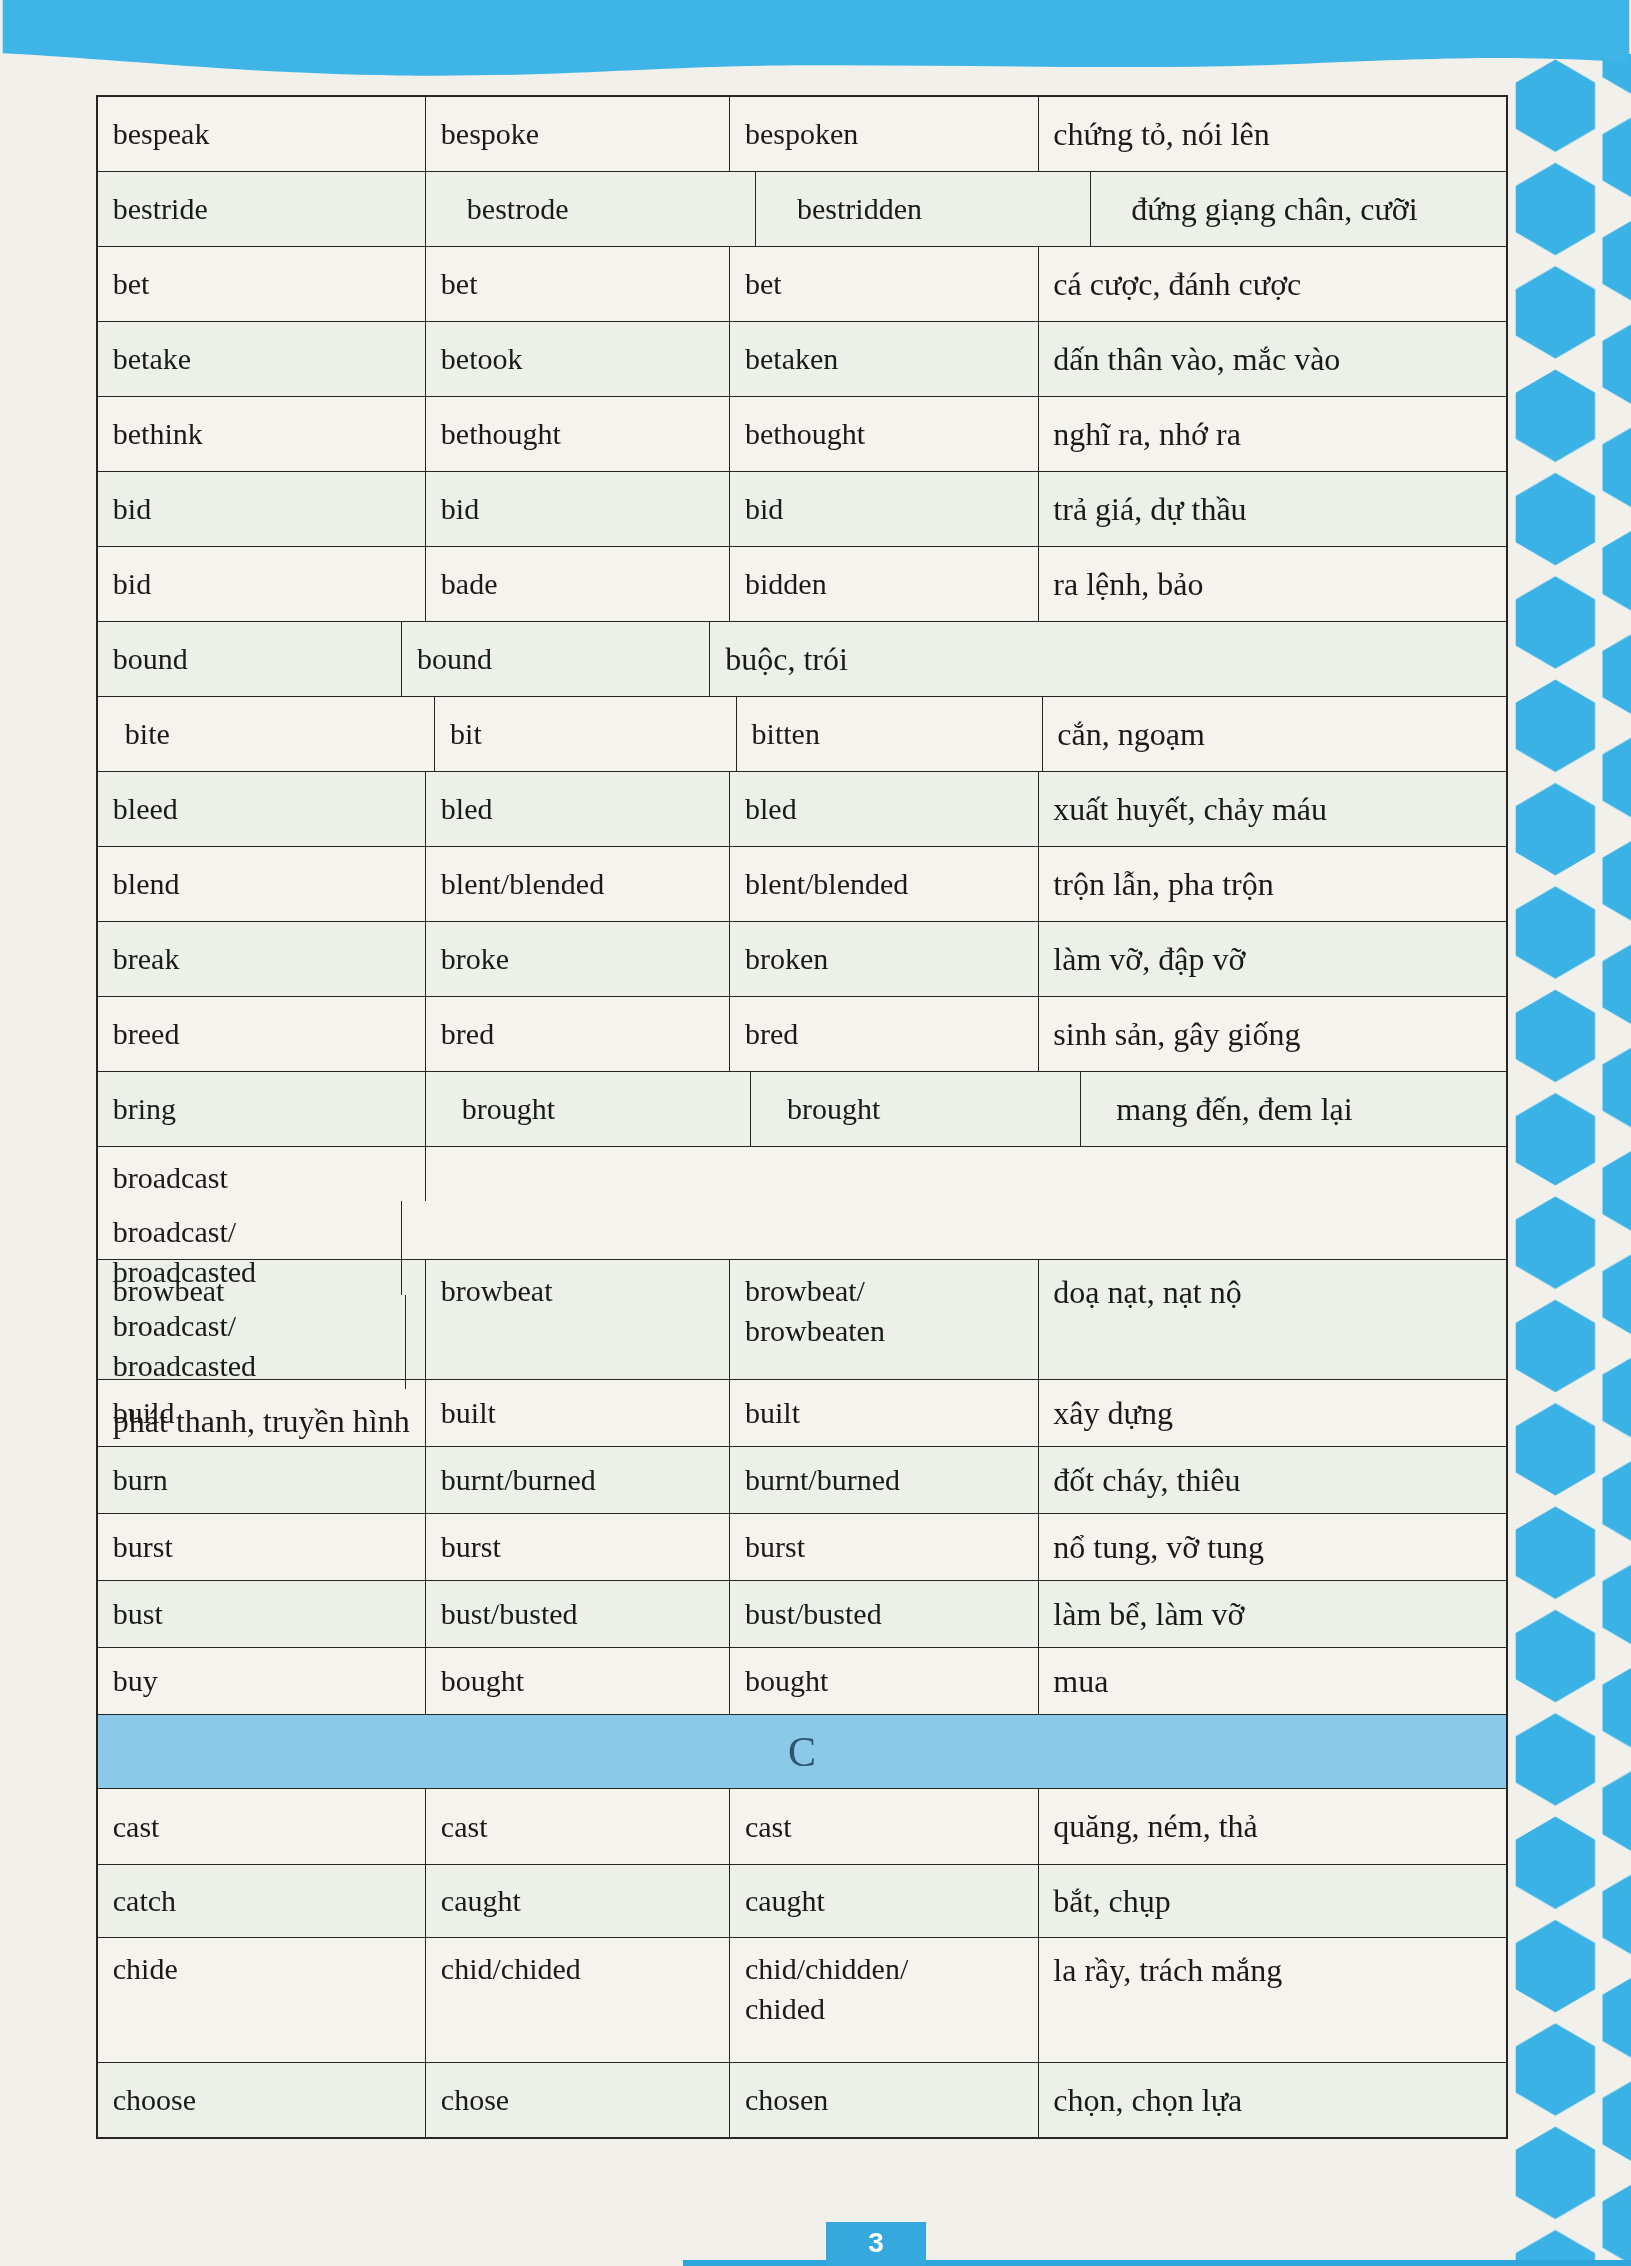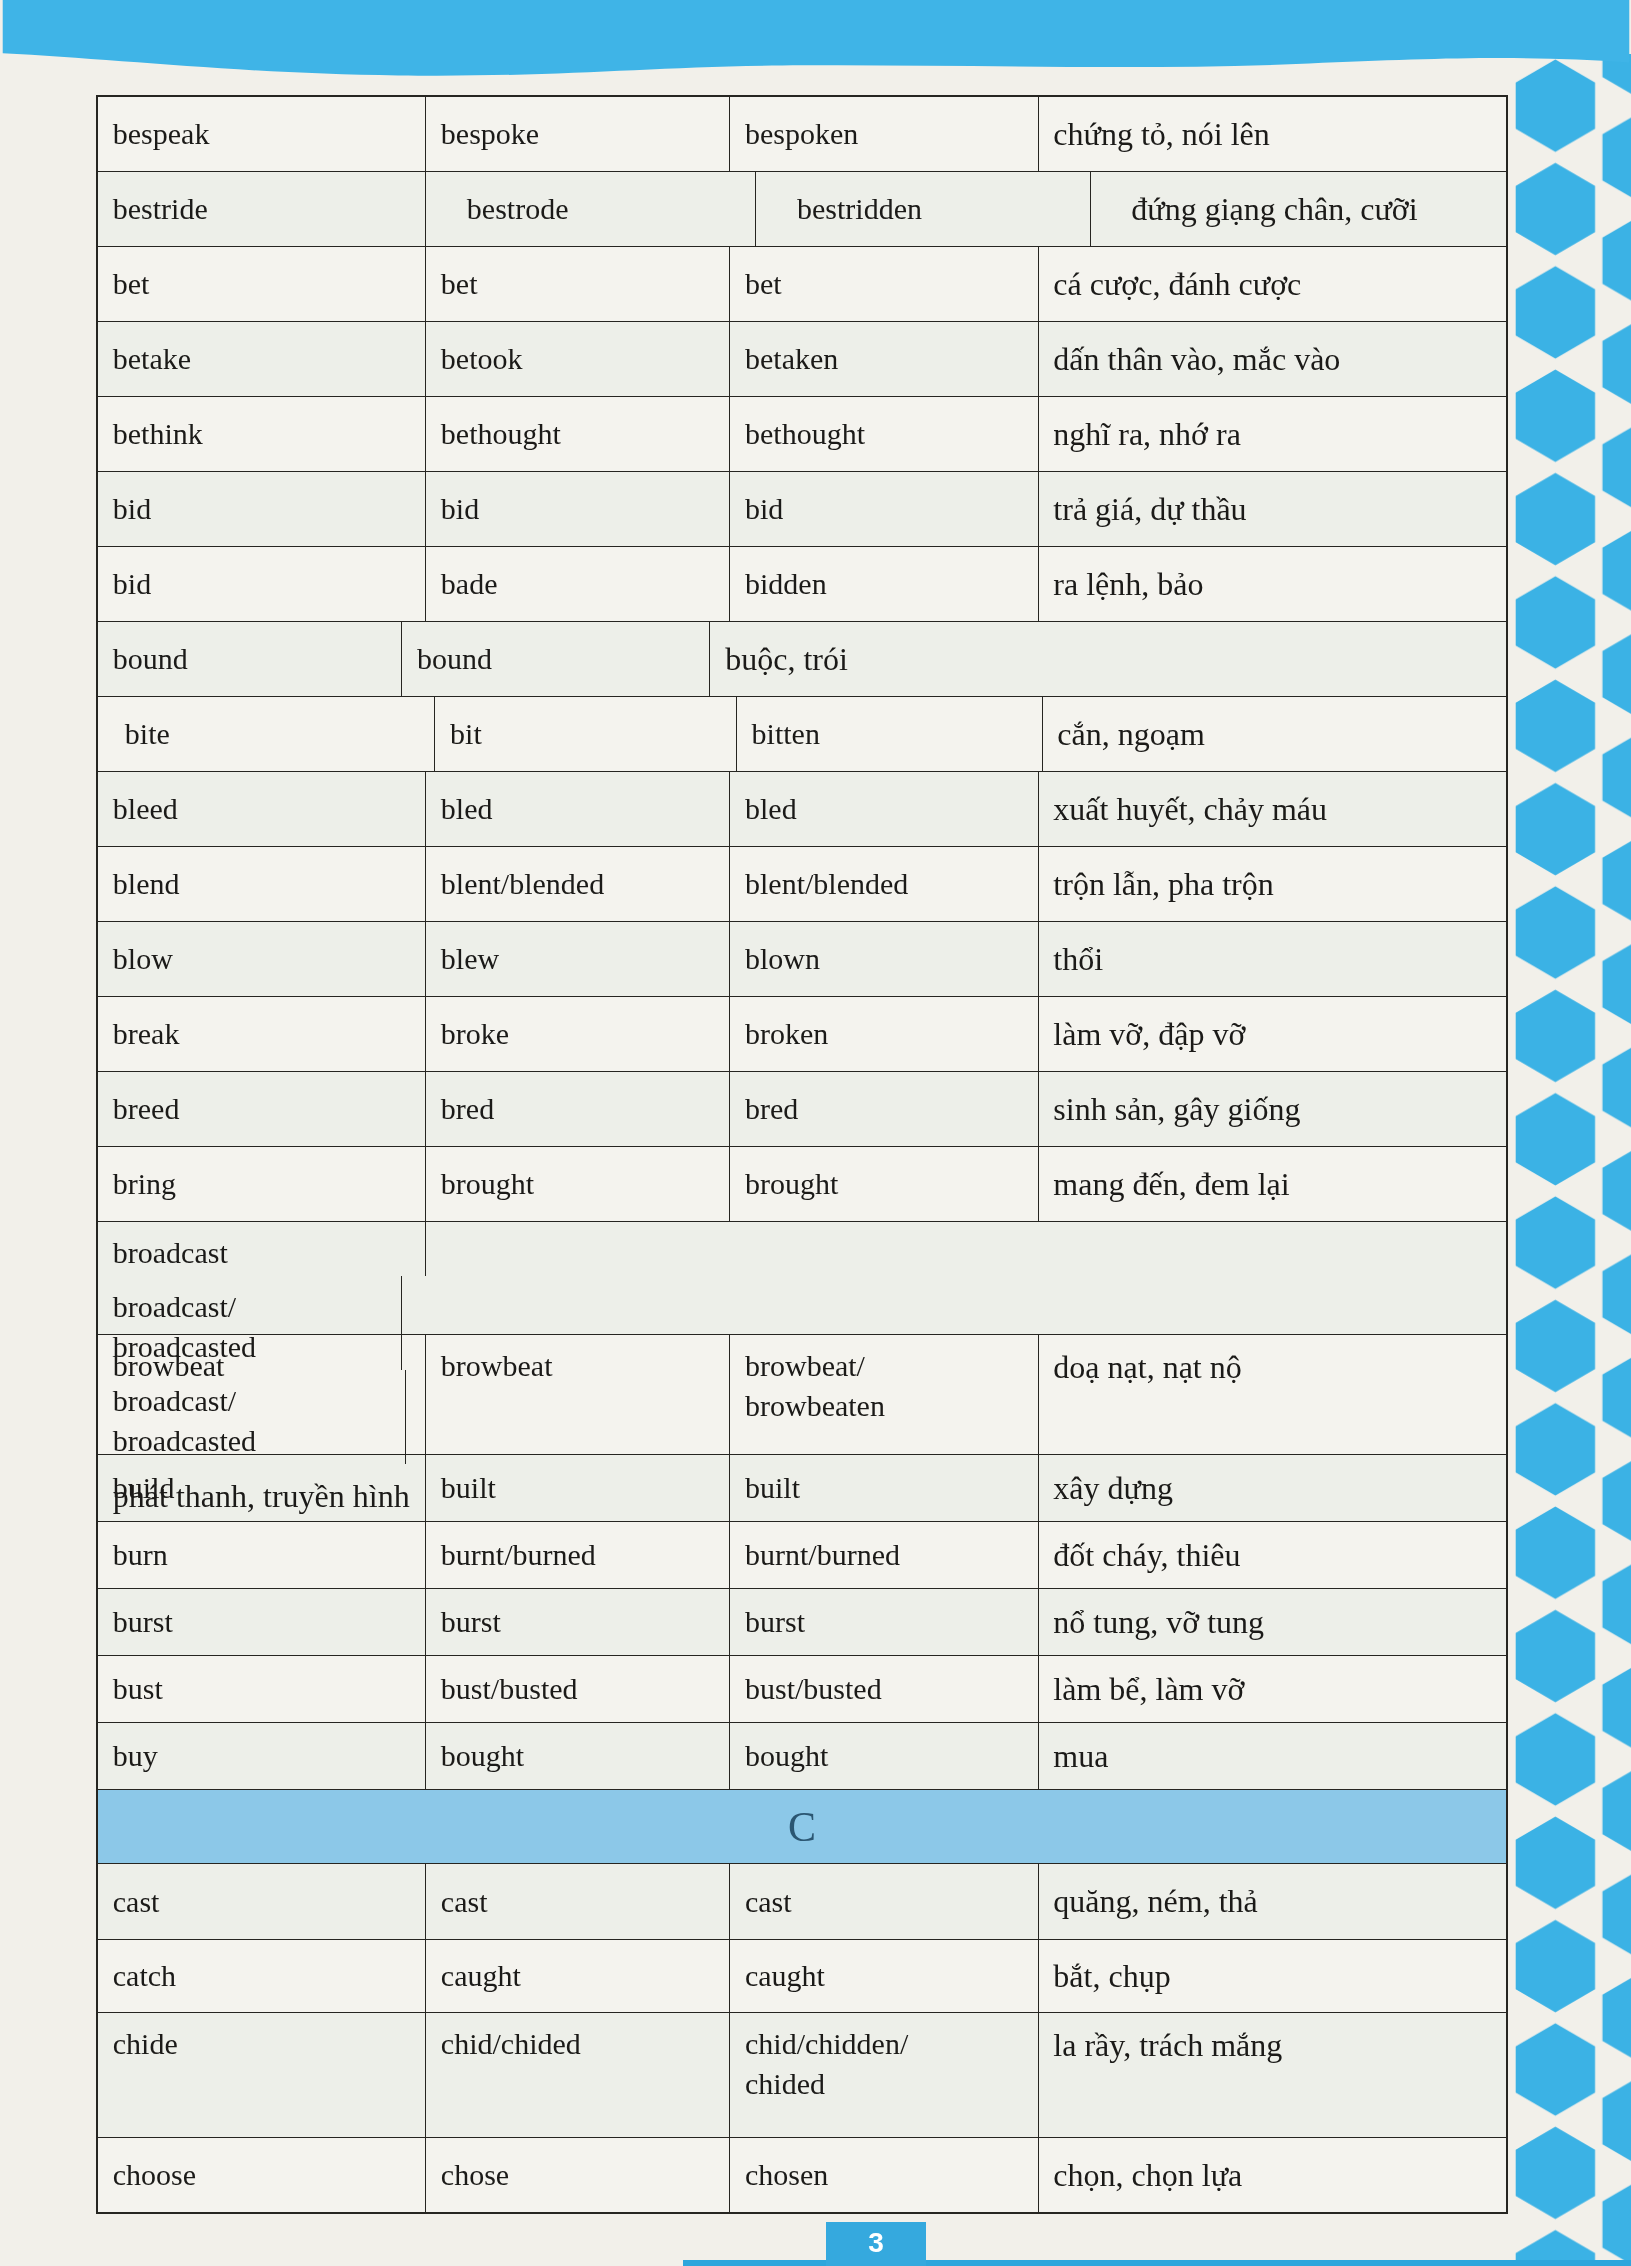--- a/index.html
+++ b/index.html
@@ -139,38 +139,32 @@
         <div class="cell c3">bled</div>
         <div class="cell c4">xuất huyết, chảy máu</div>
       </div>
       <div class="row" style="height: 75px;">
         <div class="cell c1">blend</div>
         <div class="cell c2">blent/blended</div>
         <div class="cell c3">blent/blended</div>
         <div class="cell c4">trộn lẫn, pha trộn</div>
       </div>
       <div class="row" style="height: 75px;">
-        <div class="cell c1">blow</div>
-        <div class="cell c2">blew</div>
-        <div class="cell c3">blown</div>
-        <div class="cell c4">thổi</div>
-      </div>
-      <div class="row" style="height: 75px;">
         <div class="cell c1">break</div>
         <div class="cell c2">broke</div>
         <div class="cell c3">broken</div>
         <div class="cell c4">làm vỡ, đập vỡ</div>
       </div>
       <div class="row" style="height: 75px;">
         <div class="cell c1">breed</div>
         <div class="cell c2">bred</div>
         <div class="cell c3">bred</div>
         <div class="cell c4">sinh sản, gây giống</div>
       </div>
-      <div class="row" style="height: 75px;">
+      <div class="row" style="height: 75px; gap: 21px;">
         <div class="cell c1">bring</div>
         <div class="cell c2">brought</div>
         <div class="cell c3">brought</div>
         <div class="cell c4">mang đến, đem lại</div>
       </div>
       <div class="row tall" style="height: 113px; flex-direction: column;">
         <div class="cell c1">broadcast</div>
         <div class="cell c2">broadcast/
 broadcasted</div>
         <div class="cell c3">broadcast/

